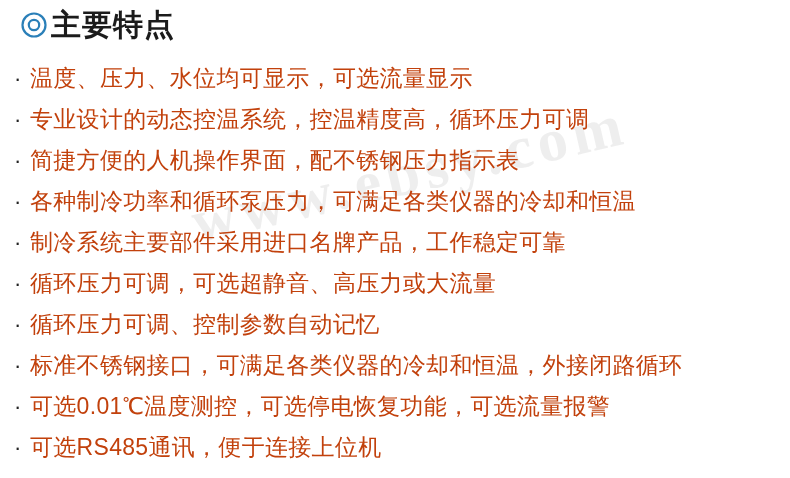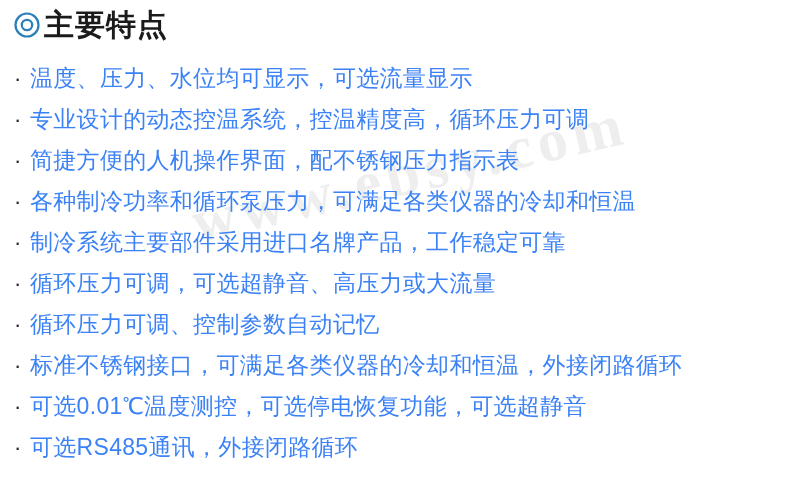--- a/index.html
+++ b/index.html
@@ -42,21 +42,21 @@
     font-family: "Liberation Serif", serif;
     font-size: 60px;
     font-weight: bold;
     letter-spacing: 6px;
     color: rgba(120, 120, 120, 0.13);
     white-space: nowrap;
   }
 
   .heading-row {
     position: absolute;
-    left: 14px;
+    left: 21px;
     top: 10px;
     display: flex;
     align-items: center;
     z-index: 10;
   }
   .heading-icon {
     width: 26px;
     height: 26px;
     margin-right: 4px;
     display: block;
@@ -93,21 +93,21 @@
     width: 16px;
     font-size: 22px;
     color: #222;
     line-height: 41px;
     text-align: left;
     flex: 0 0 16px;
   }
   .feature-text {
     font-family: "Liberation Sans", sans-serif;
     font-size: 23px;
-    color: #3b82f6;
+    color: #c2410c;
     line-height: 41px;
     letter-spacing: 0.3px;
   }
 </style>
 </head>
 <body>
 
 <div id="page">
 
   <div class="watermark">
@@ -150,21 +150,21 @@
     <li class="feature-item">
       <span class="bullet-dot">·</span>
       <span class="feature-text">循环压力可调、控制参数自动记忆</span>
     </li>
     <li class="feature-item">
       <span class="bullet-dot">·</span>
       <span class="feature-text">标准不锈钢接口，可满足各类仪器的冷却和恒温，外接闭路循环</span>
     </li>
     <li class="feature-item">
       <span class="bullet-dot">·</span>
-      <span class="feature-text">可选0.01℃温度测控，可选停电恢复功能，可选超静音</span>
+      <span class="feature-text">可选0.01℃温度测控，可选停电恢复功能，可选流量报警</span>
     </li>
     <li class="feature-item">
       <span class="bullet-dot">·</span>
-      <span class="feature-text">可选RS485通讯，外接闭路循环</span>
+      <span class="feature-text">可选RS485通讯，便于连接上位机</span>
     </li>
   </ul>
 
 </div>
 
 </body></html>

